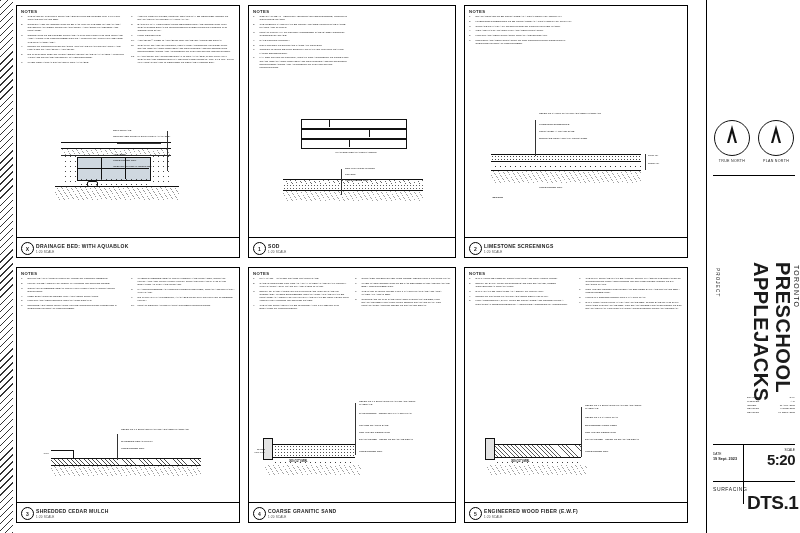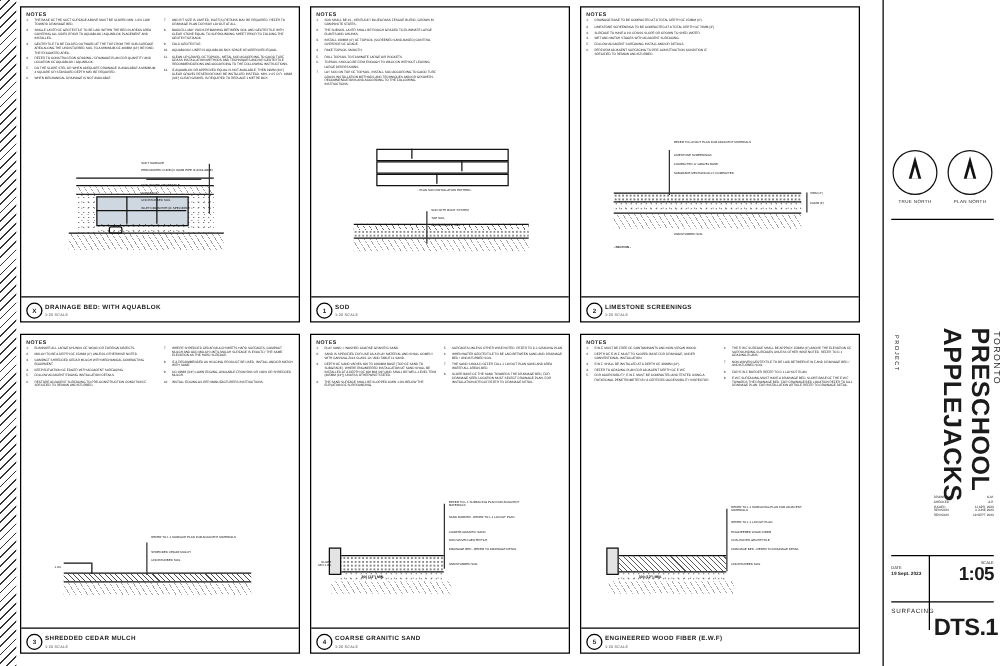--- a/index.html
+++ b/index.html
@@ -563,21 +563,21 @@
 
     <div class="band-rule" style="top:444px;"></div>
 
     <div class="date-block">
       <div class="k">DATE</div>
       <div class="v">19 Sept. 2023</div>
     </div>
 
     <div class="scale-block">
       <div class="k">SCALE</div>
-      <div class="v">1:05</div>
+      <div class="v">5:20</div>
     </div>
 
     <div class="band-rule" style="top:481px;"></div>
 
     <div class="sheet-name">SURFACING</div>
     <div class="sheet-no">DTS.1</div>
 
     <div class="vert-rule" style="left:36px;top:444px;height:60px;"></div>
   </div>
 

